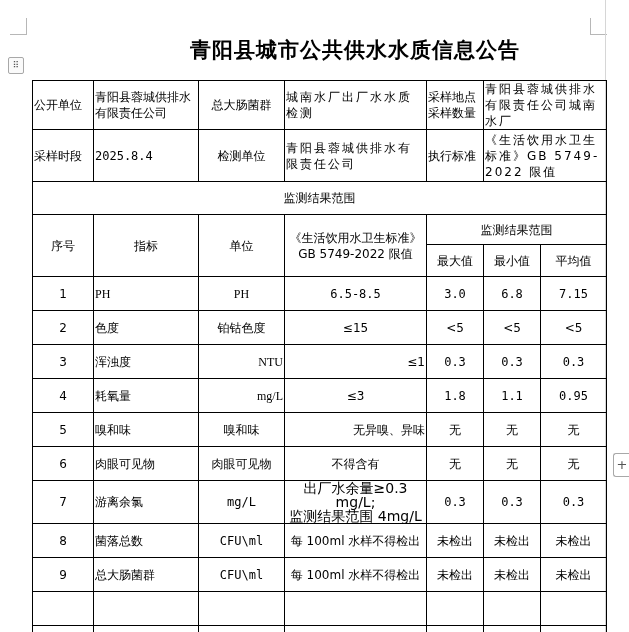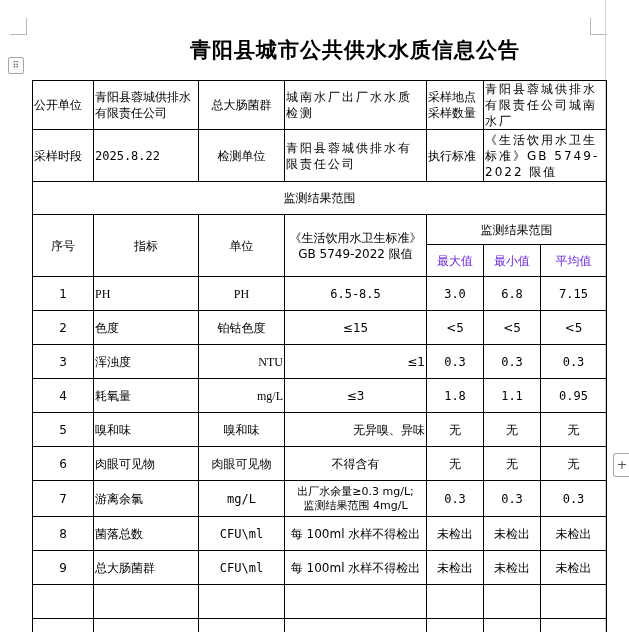--- a/index.html
+++ b/index.html
@@ -38,21 +38,21 @@
   table.main td {
     border:1px solid #000; padding:0 1px; font-size:12px;
     vertical-align:middle; overflow:hidden; line-height:16px;
   }
   .c { text-align:center; }
   .l { text-align:left; }
   .mono { font-family:"DejaVu Sans Mono", "Liberation Mono", monospace; font-size:11px; }
   .serif { font-family:"Liberation Serif", "DejaVu Serif", serif; font-size:11px;margin-left:35px; }
   .small { font-size:10px;text-align:right; }
   .wide { letter-spacing:2px; }
-  .blue { color:#6d28d9; }
+  .blue { color:#000000; }
 </style>
 </head>
 <body>
 
 <div class="corner-mark corner-tl"></div>
 <div class="corner-mark corner-tr"></div>
 <div class="page-border-right"></div>
 
 <div class="title">青阳县城市公共供水水质信息公告</div>
 
@@ -73,21 +73,21 @@
     <tr style="height:45px">
       <td class="l">公开单位</td>
       <td class="l">青阳县蓉城供排水有限责任公司</td>
       <td class="c">总大肠菌群</td>
       <td class="l wide">城南水厂出厂水水质检测</td>
       <td class="l">采样地点采样数量</td>
       <td class="l wide" colspan="2">青阳县蓉城供排水有限责任公司城南水厂</td>
     </tr>
     <tr style="height:52px">
       <td class="l">采样时段</td>
-      <td class="l mono">2025.8.22</td>
+      <td class="l mono">2025.8.4</td>
       <td class="c">检测单位</td>
       <td class="l wide">青阳县蓉城供排水有限责任公司</td>
       <td class="l">执行标准</td>
       <td class="l wide" colspan="2">《生活饮用水卫生标准》GB 5749-2022 限值</td>
     </tr>
     <tr style="height:33px">
       <td class="c" colspan="7">监测结果范围</td>
     </tr>
     <tr style="height:30px">
       <td class="c" rowspan="2">序号</td>
@@ -153,21 +153,21 @@
       <td class="c">肉眼可见物</td>
       <td class="c">不得含有</td>
       <td class="c">无</td>
       <td class="c">无</td>
       <td class="c">无</td>
     </tr>
     <tr style="height:36px">
       <td class="c">7</td>
       <td class="l">游离余氯</td>
       <td class="c mono">mg/L</td>
-      <td class="c" style="font-size:11px;line-height:14px">
+      <td class="c" style="font-size:14px;line-height:14px">
         <div>出厂水余量≥0.3 mg/L;</div>
         <div>监测结果范围 4mg/L</div>
       </td>
       <td class="c mono">0.3</td>
       <td class="c mono">0.3</td>
       <td class="c mono">0.3</td>
     </tr>
     <tr style="height:34px">
       <td class="c">8</td>
       <td class="l">菌落总数</td>

